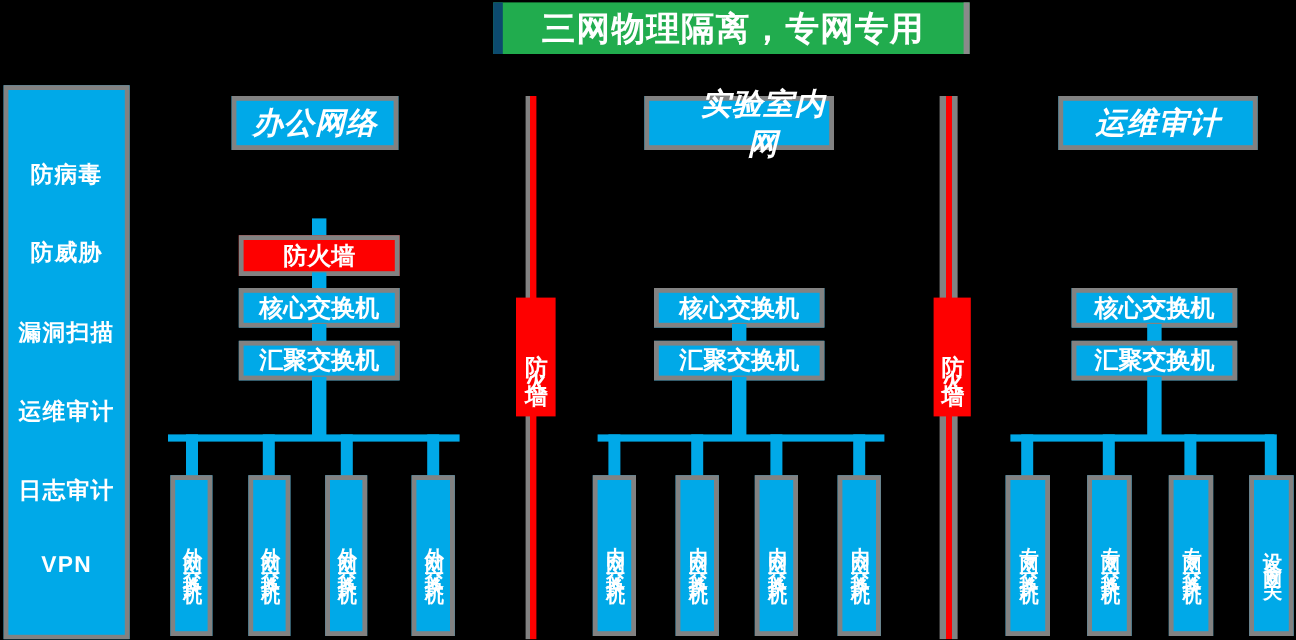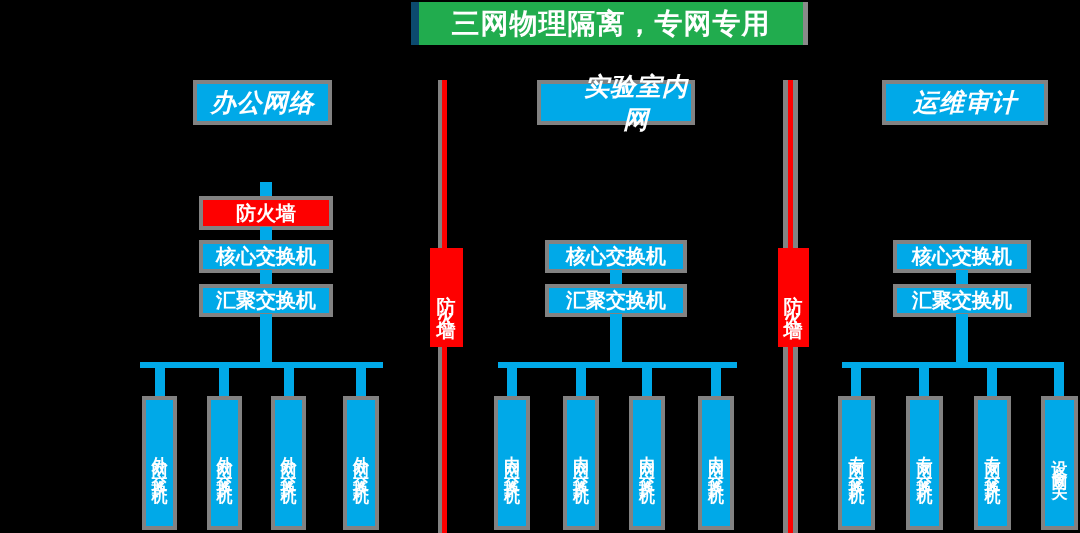--- a/index.html
+++ b/index.html
@@ -41,20 +41,28 @@
 </style>
 </head>
 <body>
 
 <div id="canvas">
 
   <div class="abs title" style="left:411px;top:2px;width:397px;height:43px;">
     <span>三网物理隔离，专网专用</span>
   </div>
 
+  <div class="abs sidebar" style="left:3px;top:71px;width:105px;height:462px;">
+    <div class="item">防病毒</div>
+    <div class="item">防威胁</div>
+    <div class="item">漏洞扫描</div>
+    <div class="item">运维审计</div>
+    <div class="item">日志审计</div>
+    <div class="item">VPN</div>
+  </div>
 
   <div class="abs box hdr" style="left:193px;top:80px;width:139px;height:45px;">
     <span>办公网络</span>
   </div>
 
   <div class="abs conn" style="left:260px;top:182px;width:12px;height:18px;"></div>
 
   <div class="abs box red node" style="left:199px;top:196px;width:134px;height:34px;">
     <span>防火墙</span>
   </div>

